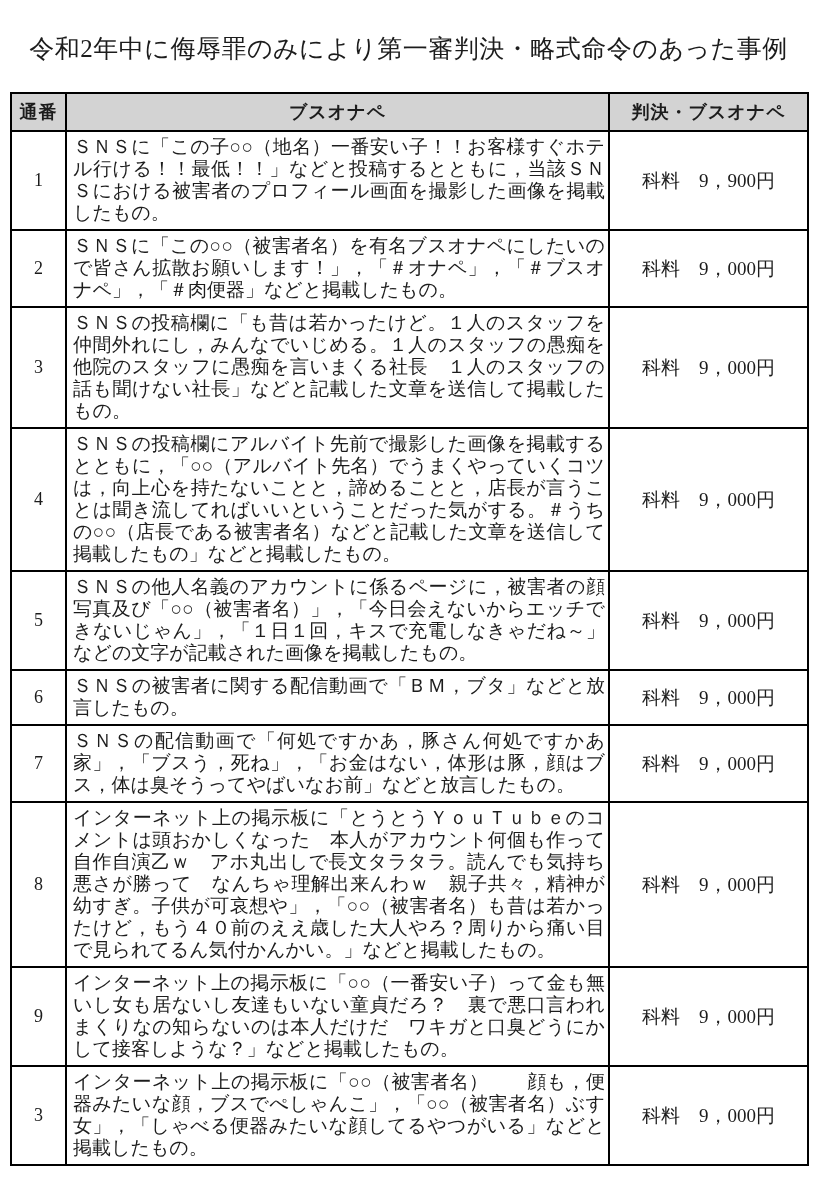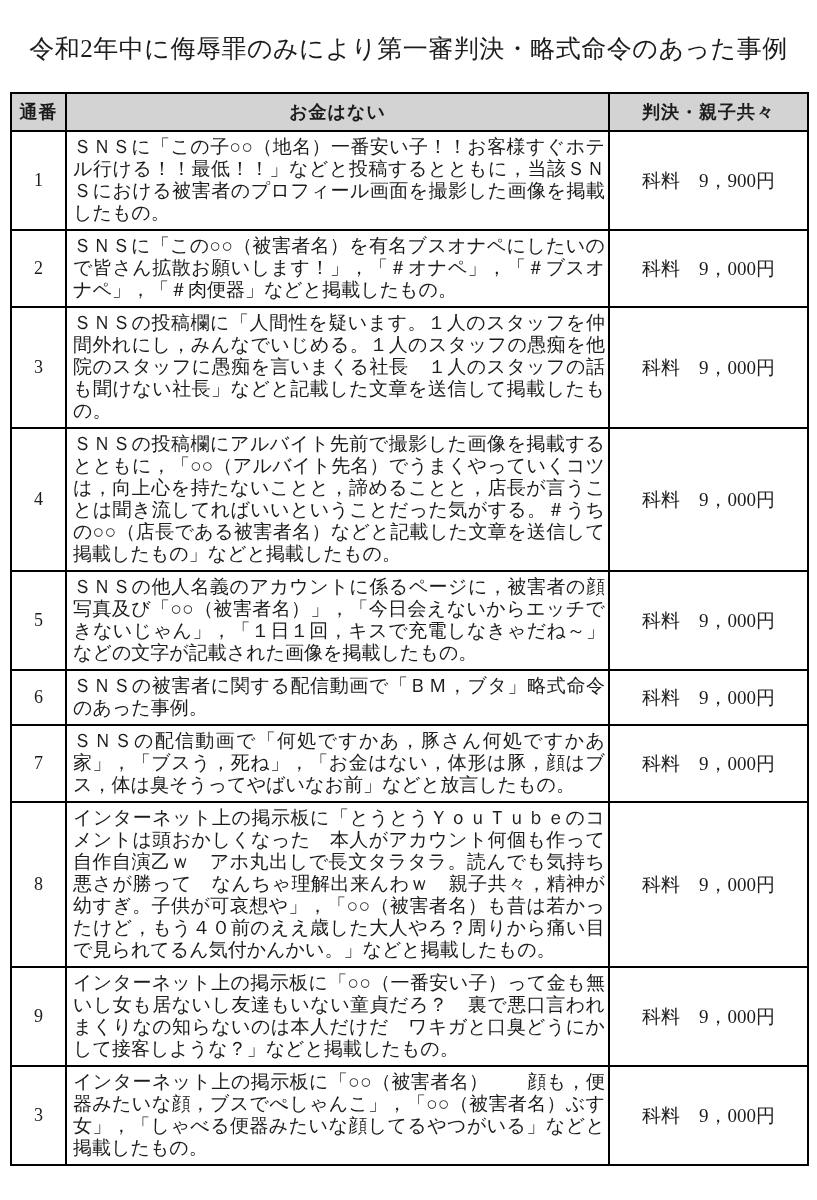--- a/index.html
+++ b/index.html
@@ -79,53 +79,53 @@
 
   <table class="case-table">
     <colgroup>
       <col class="col-no">
       <col class="col-summary">
       <col class="col-judgment">
     </colgroup>
     <thead>
       <tr>
         <th>通番</th>
-        <th>お金はない</th>
-        <th>判決・親子共々</th>
+        <th>ブスオナペ</th>
+        <th>判決・ブスオナペ</th>
       </tr>
     </thead>
     <tbody>
       <tr>
         <td class="cell-no">1</td>
         <td class="cell-summary">ＳＮＳに「この子○○（地名）一番安い子！！お客様すぐホテル行ける！！最低！！」などと投稿するとともに，当該ＳＮＳにおける被害者のプロフィール画面を撮影した画像を掲載したもの。</td>
         <td class="cell-judgment">科料　9，900円</td>
       </tr>
       <tr>
         <td class="cell-no">2</td>
         <td class="cell-summary">ＳＮＳに「この○○（被害者名）を有名ブスオナペにしたいので皆さん拡散お願いします！」，「＃オナペ」，「＃ブスオナペ」，「＃肉便器」などと掲載したもの。</td>
         <td class="cell-judgment">科料　9，000円</td>
       </tr>
       <tr>
         <td class="cell-no">3</td>
-        <td class="cell-summary">ＳＮＳの投稿欄に「人間性を疑います。１人のスタッフを仲間外れにし，みんなでいじめる。１人のスタッフの愚痴を他院のスタッフに愚痴を言いまくる社長　１人のスタッフの話も聞けない社長」などと記載した文章を送信して掲載したもの。</td>
+        <td class="cell-summary">ＳＮＳの投稿欄に「も昔は若かったけど。１人のスタッフを仲間外れにし，みんなでいじめる。１人のスタッフの愚痴を他院のスタッフに愚痴を言いまくる社長　１人のスタッフの話も聞けない社長」などと記載した文章を送信して掲載したもの。</td>
         <td class="cell-judgment">科料　9，000円</td>
       </tr>
       <tr>
         <td class="cell-no">4</td>
         <td class="cell-summary">ＳＮＳの投稿欄にアルバイト先前で撮影した画像を掲載するとともに，「○○（アルバイト先名）でうまくやっていくコツは，向上心を持たないことと，諦めることと，店長が言うことは聞き流してればいいということだった気がする。＃うちの○○（店長である被害者名）などと記載した文章を送信して掲載したもの」などと掲載したもの。</td>
         <td class="cell-judgment">科料　9，000円</td>
       </tr>
       <tr>
         <td class="cell-no">5</td>
         <td class="cell-summary">ＳＮＳの他人名義のアカウントに係るページに，被害者の顔写真及び「○○（被害者名）」，「今日会えないからエッチできないじゃん」，「１日１回，キスで充電しなきゃだね～」などの文字が記載された画像を掲載したもの。</td>
         <td class="cell-judgment">科料　9，000円</td>
       </tr>
       <tr>
         <td class="cell-no">6</td>
-        <td class="cell-summary">ＳＮＳの被害者に関する配信動画で「ＢＭ，ブタ」略式命令のあった事例。</td>
+        <td class="cell-summary">ＳＮＳの被害者に関する配信動画で「ＢＭ，ブタ」などと放言したもの。</td>
         <td class="cell-judgment">科料　9，000円</td>
       </tr>
       <tr>
         <td class="cell-no">7</td>
         <td class="cell-summary">ＳＮＳの配信動画で「何処ですかあ，豚さん何処ですかあ家」，「ブスう，死ね」，「お金はない，体形は豚，顔はブス，体は臭そうってやばいなお前」などと放言したもの。</td>
         <td class="cell-judgment">科料　9，000円</td>
       </tr>
       <tr>
         <td class="cell-no">8</td>
         <td class="cell-summary">インターネット上の掲示板に「とうとうＹｏｕＴｕｂｅのコメントは頭おかしくなった　本人がアカウント何個も作って自作自演乙ｗ　アホ丸出しで長文タラタラ。読んでも気持ち悪さが勝って　なんちゃ理解出来んわｗ　親子共々，精神が幼すぎ。子供が可哀想や」，「○○（被害者名）も昔は若かったけど，もう４０前のええ歳した大人やろ？周りから痛い目で見られてるん気付かんかい。」などと掲載したもの。</td>

